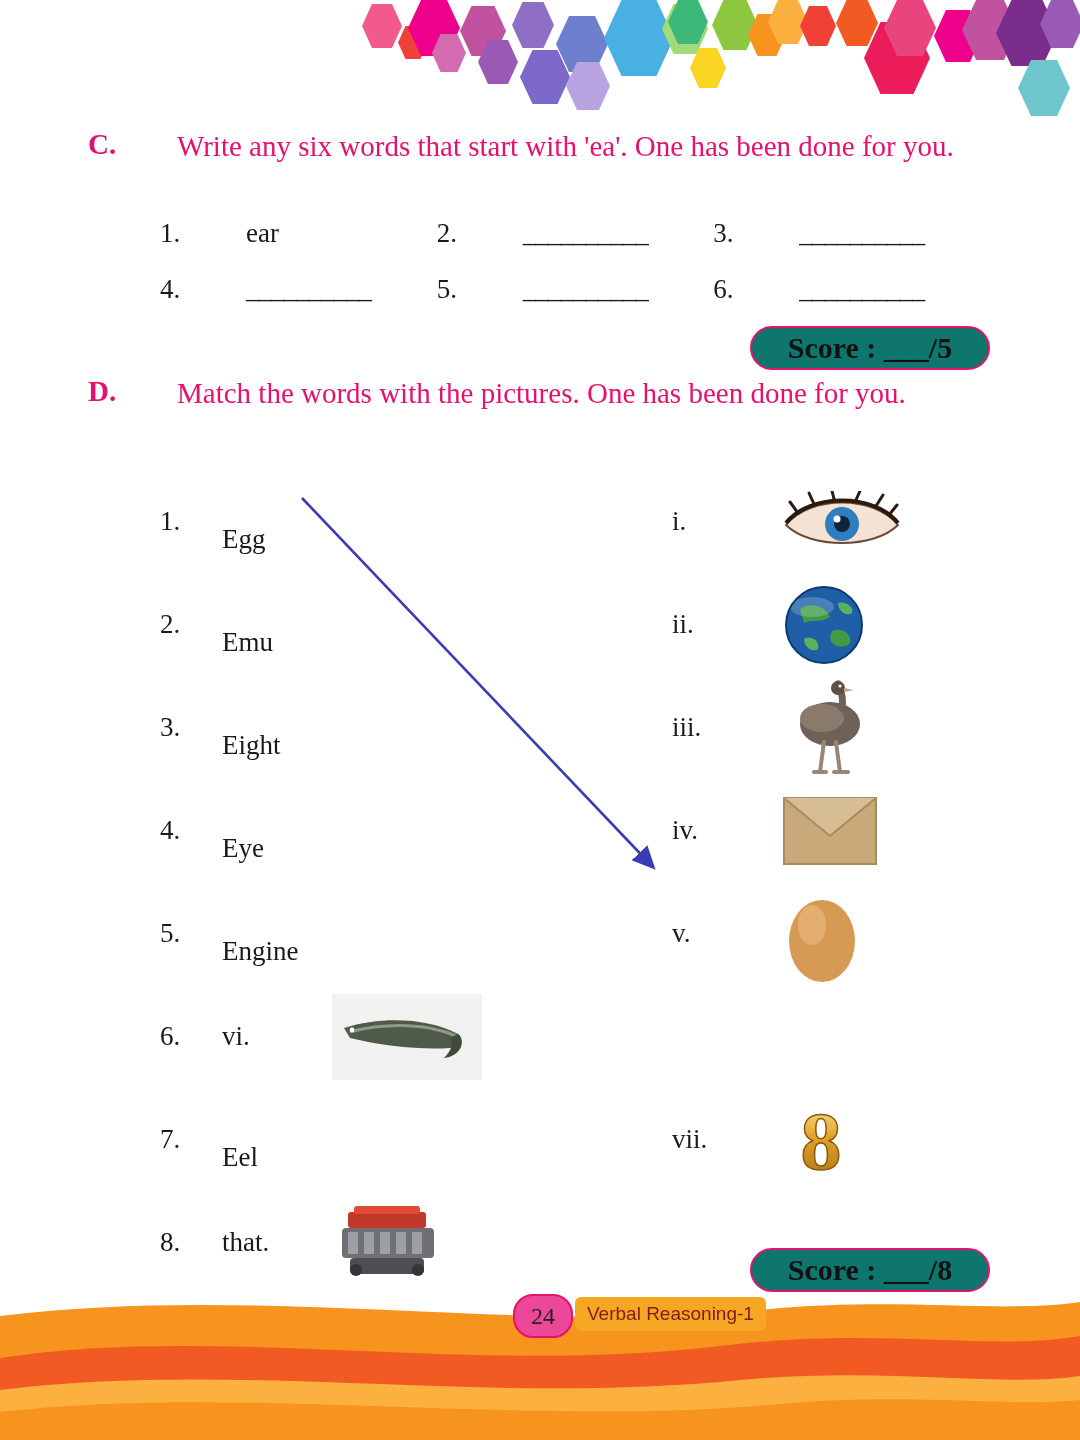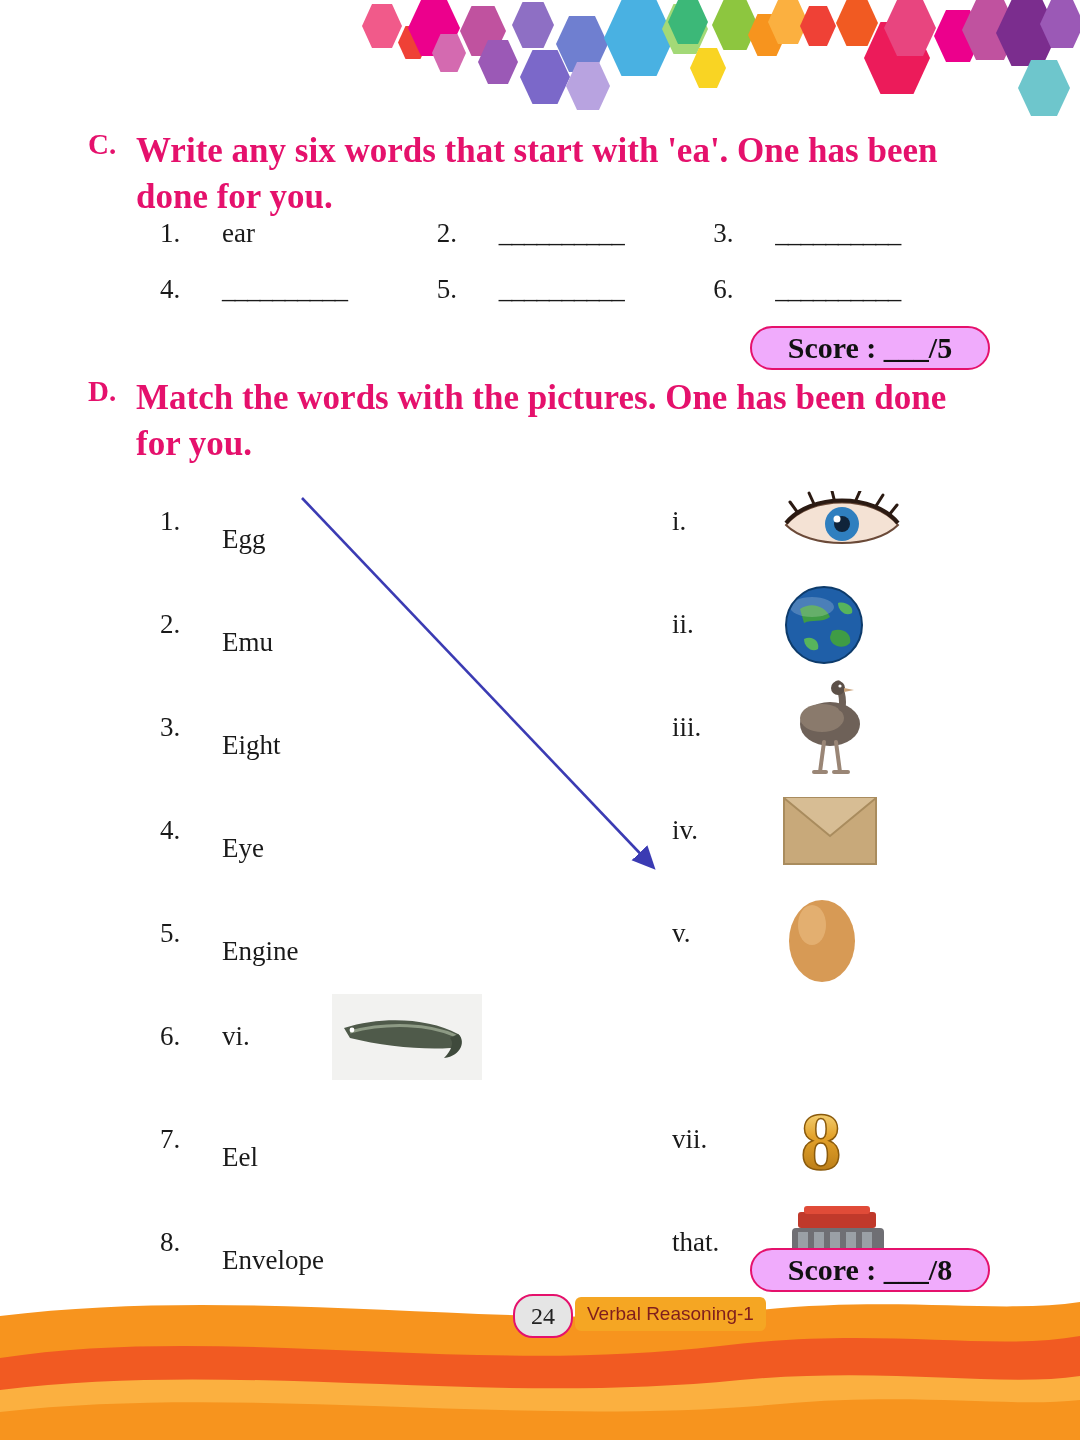--- a/index.html
+++ b/index.html
@@ -36,24 +36,25 @@
   }
   .q-letter {
     color: #e5116c;
     font-weight: bold;
     font-size: 29px;
     width: 48px;
     flex: 0 0 48px;
   }
   .q-text {
     color: #e5116c;
-    font-weight: bold;
-    font-size: 35px;
+    font-weight: normal;
+    font-size: 29px;
     line-height: 1.30;
     width: 840px;
+    margin-left: 41px;
   }
 
   
   .c-grid {
     position: absolute;
     left: 160px;
     top: 218px;
     width: 830px;
     font-size: 27px;
     color: #1a1a1a;
@@ -66,31 +67,32 @@
   .c-cell {
     width: 285px;
     display: flex;
   }
   .c-num {
     width: 62px;
     flex: 0 0 62px;
   }
   .c-ans {
     letter-spacing: 0px;
+    margin-left: 24px;
   }
   .c-blank {
     letter-spacing: -1px;
   }
 
   
   .score-pill {
     position: absolute;
     border: 2px solid #e5116c;
     border-radius: 26px;
-    background: #f0abfc;
+    background: #0f766e;
     display: flex;
     align-items: center;
     justify-content: center;
     font-weight: bold;
     font-size: 30px;
     color: #111111;
     padding: 0 22px;
     height: 44px;
     box-sizing: border-box;
   }
@@ -152,21 +154,21 @@
     height: 160px;
   }
   .page-badge {
     position: absolute;
     left: 513px;
     top: 1294px;
     width: 56px;
     height: 40px;
     border: 2px solid #e5116c;
     border-radius: 20px;
-    background: #e5e5e5;
+    background: #ec4899;
     display: flex;
     align-items: center;
     justify-content: center;
     font-size: 24px;
     color: #222222;
   }
   .chapter-badge {
     position: absolute;
     left: 575px;
     top: 1297px;
@@ -369,21 +371,20 @@
             <stop offset="100%" stop-color="#a96d10"></stop>
           </linearGradient>
         </defs>
         <text x="39" y="72" font-family="Liberation Serif, serif" font-size="82" font-weight="bold" text-anchor="middle" fill="url(#goldgrad)" stroke="#8a5a0c" stroke-width="1.5">8</text>
       </svg>
     </span>
   </div>
 
   <div class="d-row">
     <span class="d-num">8.</span>
-    <span class="d-word">Envelope</span>
     <span class="d-rnum">that.</span>
     <span class="d-pic">
       <svg class="pic-svg" width="110" height="78" viewBox="0 0 110 78" aria-hidden="true">
         <rect x="16" y="8" width="78" height="16" rx="3" fill="#c0392b"></rect>
         <rect x="22" y="2" width="66" height="8" rx="3" fill="#e04b38"></rect>
         <rect x="10" y="24" width="92" height="30" rx="4" fill="#6f6f74"></rect>
         <rect x="18" y="54" width="74" height="16" rx="4" fill="#4d4d52"></rect>
         <g fill="#9aa0a6">
           <rect x="16" y="28" width="10" height="22"></rect>
           <rect x="32" y="28" width="10" height="22"></rect>

